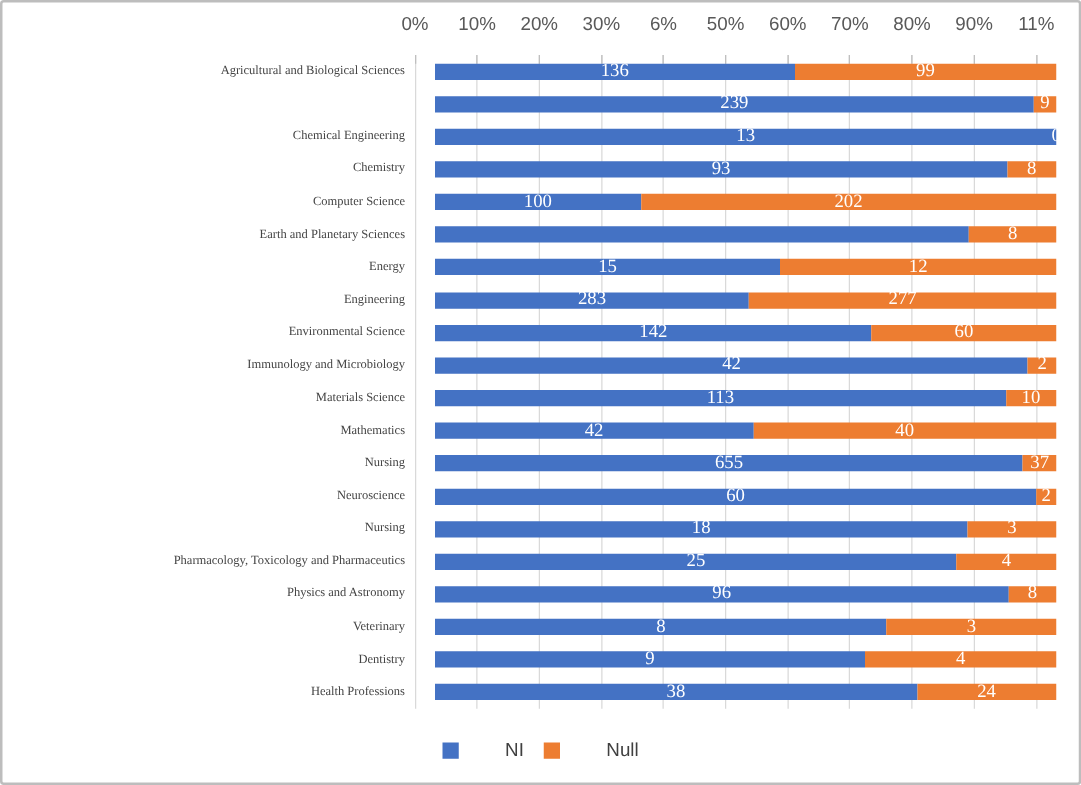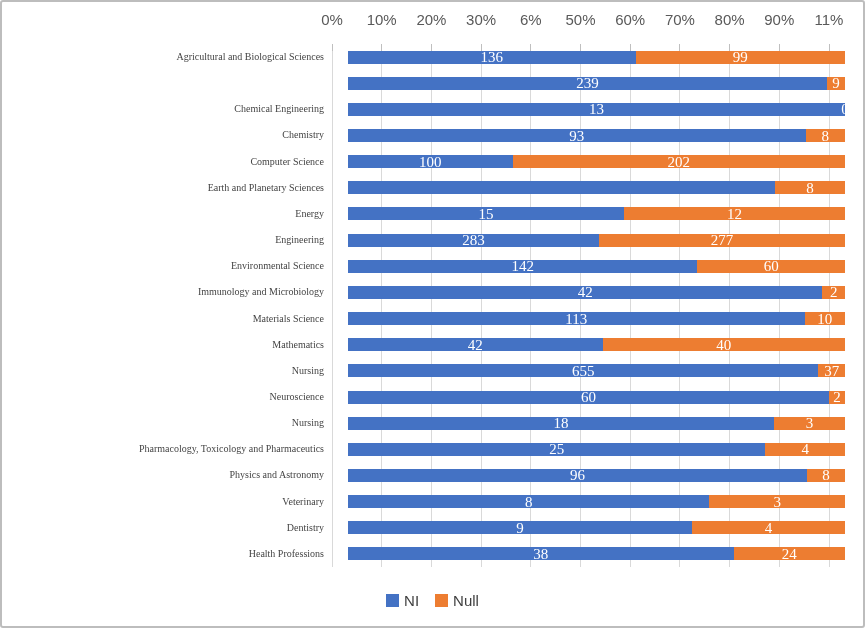--- a/index.html
+++ b/index.html
@@ -43,21 +43,21 @@
     font-family:"Liberation Serif", serif;
     white-space:nowrap;
   }
   
   #legend{
     position:absolute;left:0;top:588px;width:100%;height:20px;
     display:flex;justify-content:center;align-items:center;gap:16px;
   }
   .legend-entry{display:flex;align-items:center;gap:5px;}
   .legend-swatch{width:13px;height:13px;display:inline-block;}
-  .legend-text{font-size:15px;color:#404040;font-family:"Liberation Sans", sans-serif;}
+  .legend-text{font-size:15px;color:#404040;font-family:"Liberation Sans", sans-serif;margin-left:32px;}
 </style>
 </head>
 <body>
 
 <div id="canvas">
   <div id="xaxis">
       <span class="xtick" style="left: 0%;">0%</span>
       <span class="xtick" style="left: 10%;">10%</span>
       <span class="xtick" style="left: 20%;">20%</span>
       <span class="xtick" style="left: 30%;">30%</span>

